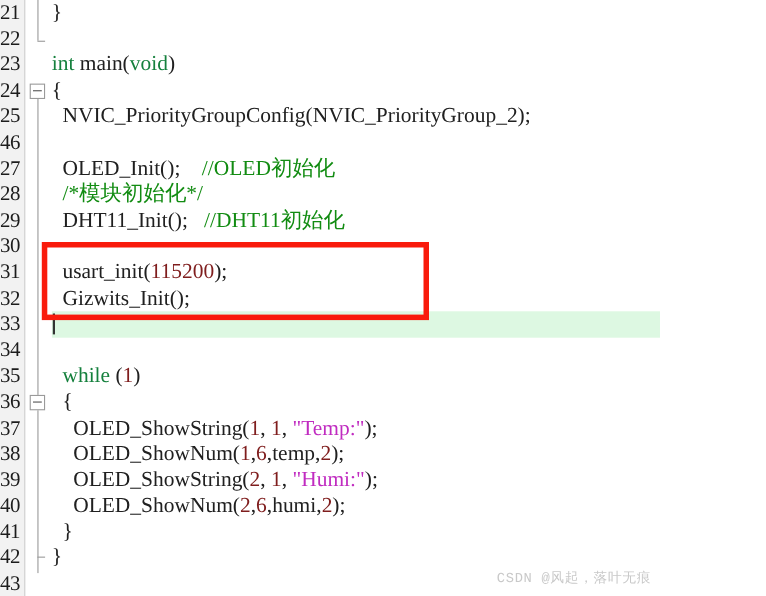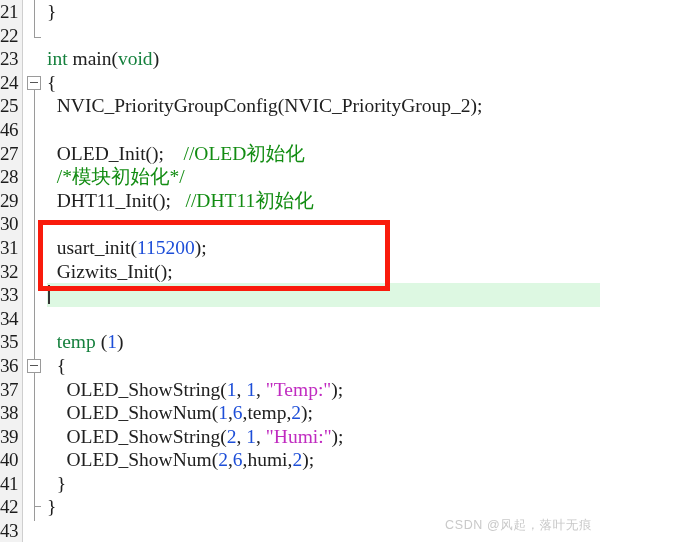--- a/index.html
+++ b/index.html
@@ -111,21 +111,21 @@
     color: #202020;
     white-space: pre;
     letter-spacing: 0px;
   }
   .cur-line {
     background: #ddf8e2;
   }
 
   
   .kw      { color: #15803d; }
-  .num     { color: #1d4ed8; }
+  .num     { color: #7f1d1d; }
   .str     { color: #c02bc0; }
   .cmt     { color: #128c12; }
   .plain   { color: #202020; }
 
   
   .caret {
     position: absolute;
     width: 2px;
     background: #333333;
   }
@@ -138,21 +138,21 @@
     z-index: 6;
     pointer-events: none;
     background: transparent;
   }
 
   
   .watermark {
     position: absolute;
     right: 8px;
     bottom: 8px;
-    font-family: Liberation Sans, sans-serif;
+    font-family: Liberation Mono, monospace;
     font-size: 12.5px;
     color: #c9c9c9;
     letter-spacing: 0.6px;
     white-space: nowrap;
     z-index: 7;
   }
 </style>
 </head>
 <body>
 
@@ -203,21 +203,21 @@
       <div class="cline"><span class="plain">  NVIC_PriorityGroupConfig(NVIC_PriorityGroup_2);</span></div>
       <div class="cline">&nbsp;</div>
       <div class="cline"><span class="plain">  OLED_Init();    </span><span class="cmt">//OLED初始化</span></div>
       <div class="cline"><span class="cmt">  /*模块初始化*/</span></div>
       <div class="cline"><span class="plain">  DHT11_Init();   </span><span class="cmt">//DHT11初始化</span></div>
       <div class="cline">&nbsp;</div>
       <div class="cline"><span class="plain">  usart_init(</span><span class="num">115200</span><span class="plain">);</span></div>
       <div class="cline"><span class="plain">  Gizwits_Init();</span></div>
       <div class="cline cur-line">&nbsp;</div>
       <div class="cline">&nbsp;</div>
-      <div class="cline"><span class="plain">  </span><span class="kw">temp</span><span class="plain"> (</span><span class="num">1</span><span class="plain">)</span></div>
+      <div class="cline"><span class="plain">  </span><span class="kw">while</span><span class="plain"> (</span><span class="num">1</span><span class="plain">)</span></div>
       <div class="cline"><span class="plain">  {</span></div>
       <div class="cline"><span class="plain">    OLED_ShowString(</span><span class="num">1</span><span class="plain">, </span><span class="num">1</span><span class="plain">, </span><span class="str">"Temp:"</span><span class="plain">);</span></div>
       <div class="cline"><span class="plain">    OLED_ShowNum(</span><span class="num">1</span><span class="plain">,</span><span class="num">6</span><span class="plain">,temp,</span><span class="num">2</span><span class="plain">);</span></div>
       <div class="cline"><span class="plain">    OLED_ShowString(</span><span class="num">2</span><span class="plain">, </span><span class="num">1</span><span class="plain">, </span><span class="str">"Humi:"</span><span class="plain">);</span></div>
       <div class="cline"><span class="plain">    OLED_ShowNum(</span><span class="num">2</span><span class="plain">,</span><span class="num">6</span><span class="plain">,humi,</span><span class="num">2</span><span class="plain">);</span></div>
       <div class="cline"><span class="plain">  }</span></div>
       <div class="cline"><span class="plain">}</span></div>
     </div>
 
   <div class="redbox" id="redbox" style="left: 38px; top: 220px; width: 352px; height: 71.2px;"></div>

